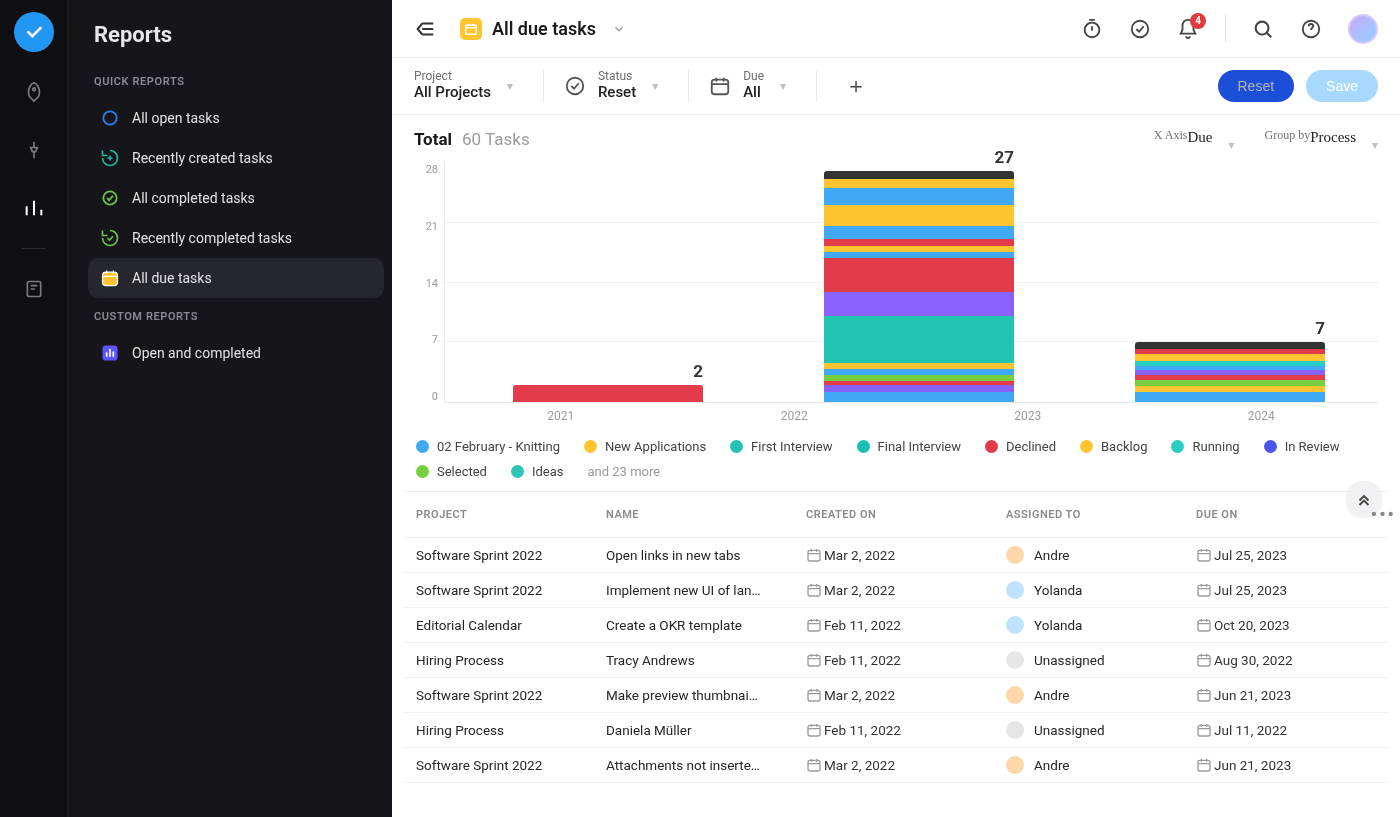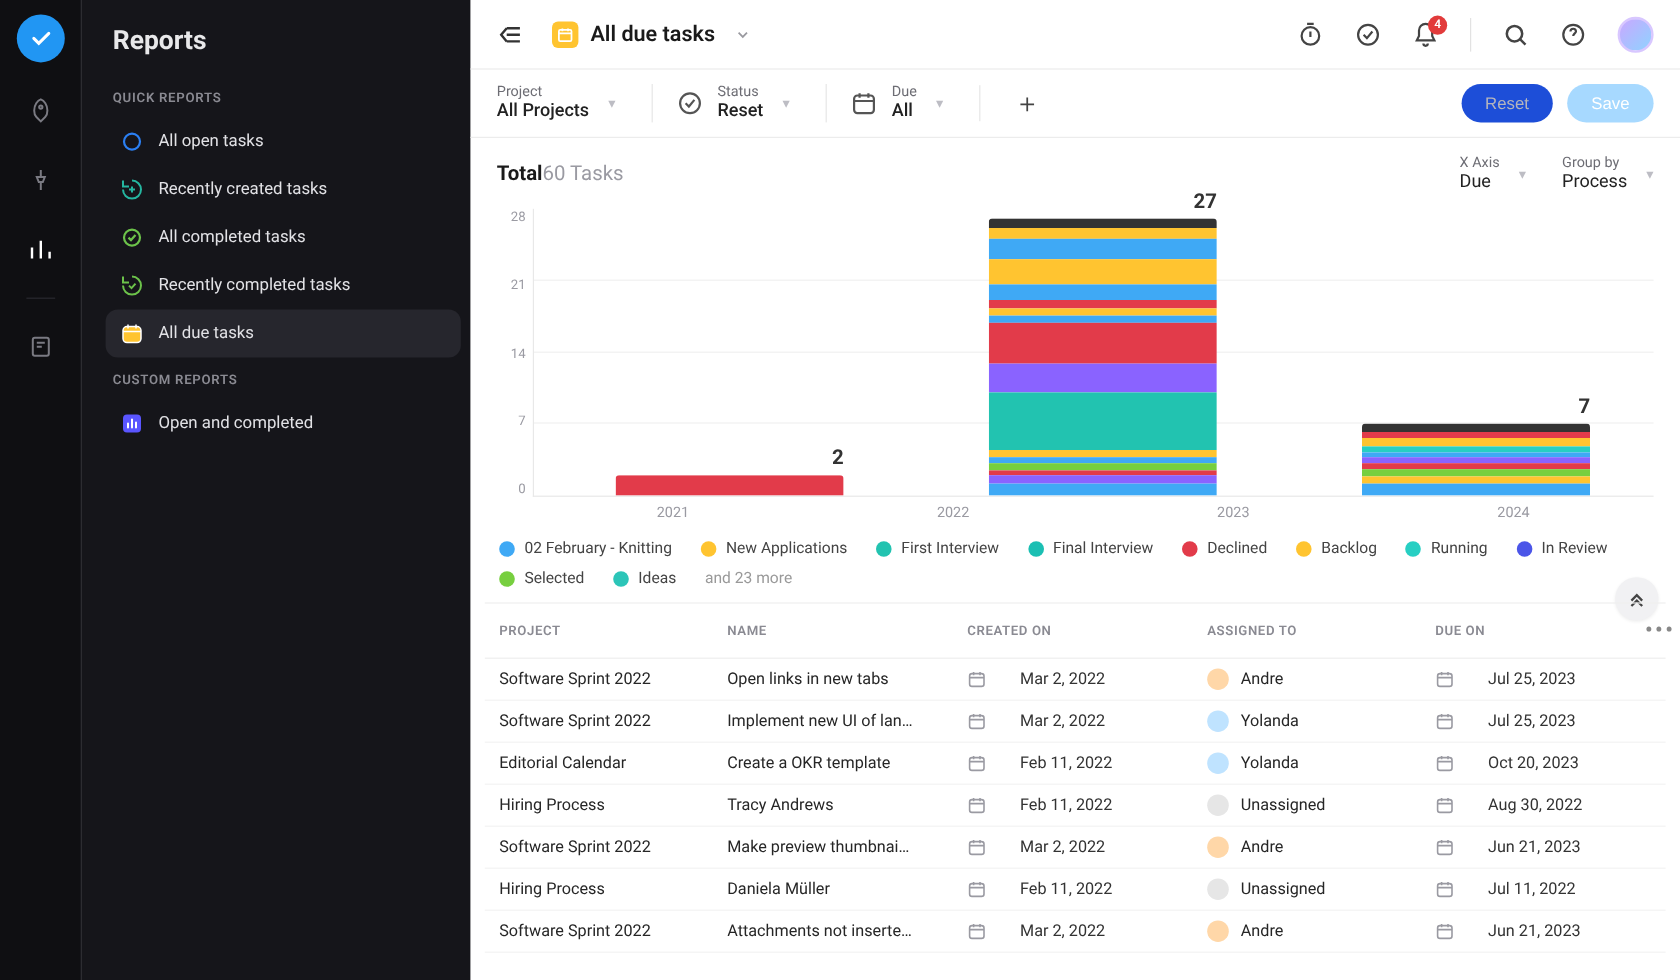--- a/index.html
+++ b/index.html
@@ -40,27 +40,27 @@
   .ftext { display:flex; flex-direction:column; line-height:1.15; }
   .ftext .lbl { font-size:12px; color:#6d6d74; }
   .ftext .val { font-size:15px; font-weight:500; color:#222; }
   .chev2 { color:#bdbdc4; font-size:12px; align-self:center; margin-left:4px;}
   .plus { font-size:22px; color:#444; padding:0 8px; cursor:pointer; }
   .filters .right { margin-left:auto; display:flex; gap:12px; align-items:center;}
   .btn { border:none; border-radius:18px; padding:8px 20px; font-size:14px; font-weight:500; cursor:pointer; }
   .btn-reset { background:#1d4ed8; color:#b5b5bc; }
   .btn-save { background:#a7d9ff; color:#fff; }
   
-  .summary { display:flex; align-items:center; padding:14px 22px 4px; }
+  .summary { display:flex; padding:14px 22px 4px; gap:10px; }
   .summary .tot { font-size:17px; font-weight:700; }
   .summary .cnt { font-size:17px; color:#9a9aa2; }
   .summary .right { margin-left:auto; display:flex; gap:30px; }
   .axis-sel .lbl { font-size:12px; color:#6d6d74; }
   .axis-sel .val { font-size:15px; color:#222; }
-  .axis-sel { display:flex; flex-direction:column; line-height:1.15; position:relative; padding-right:22px;}
+  .axis-sel { display:flex; flex-direction:row; line-height:1.15; position:relative; padding-right:22px;font-family:Liberation Serif, serif;}
   .axis-sel .chev2 { position:absolute; right:0; top:10px;}
   
   .chart-area { padding:10px 22px 0 22px; }
   .chart { display:flex; }
   .yaxis { width:30px; display:flex; flex-direction:column; justify-content:space-between; height:240px; font-size:11px; color:#9a9aa2; text-align:right; padding-right:6px; padding-top:0;}
   .plot { flex:1; position:relative; height:240px; border-left:1px solid #e8e8e8; border-bottom:1px solid #e8e8e8; display:flex; align-items:flex-end; justify-content:space-around; }
   .plot .grid { position:absolute; left:0; right:0; border-top:1px solid #f1f1f1; }
   .bar-col { width:22%; display:flex; flex-direction:column; align-items:flex-end; position:relative; z-index:2;}
   .bar { width:190px; display:flex; flex-direction:column-reverse; border-radius:3px 3px 0 0; overflow:hidden;}
   .bar-seg { width:100%; }
@@ -73,21 +73,21 @@
   .dot { width:13px; height:13px; border-radius:50%; }
   .leg-more { color:#999; }
   
   .fab { position:absolute; right:18px; bottom:300px; width:36px; height:36px; border-radius:18px; background:#f1f1f3; display:flex; align-items:center; justify-content:center; color:#444; box-shadow:0 1px 3px rgba(0,0,0,0.08);}
   
   .table { padding:0 12px; position:relative; }
   .thead, .trow { display:grid; grid-template-columns: 190px 200px 200px 190px 170px 30px; align-items:center; padding:8px 12px; font-size:13.5px; }
   .thead { color:#8a8a92; font-size:11px; letter-spacing:0.5px; font-weight:600; border-top:1px solid #eee; border-bottom:1px solid #eee; padding-top:12px; padding-bottom:12px;}
   .trow { border-bottom:1px solid #f3f3f3; color:#262626; }
   .cell-name { white-space:nowrap; overflow:hidden; text-overflow:ellipsis; padding-right:16px;}
-  .cell-date { display:flex; align-items:center; gap:28px; color:#333;}
+  .cell-date { display:flex; align-items:center; gap:2px; color:#333;}
   .cell-date svg { color:#9a9aa2; }
   .cell-assignee { display:flex; align-items:center; gap:10px; }
   .av { width:18px; height:18px; border-radius:50%; background:#ffd7a8; font-size:10px; display:flex; align-items:center; justify-content:center;}
   .av.un { background:#e6e6e6; color:#999;}
   .more-h { color:#888; font-size:18px; letter-spacing:2px; text-align:right;}
   svg { display:block; }
 </style>
 </head>
 <body>
 

